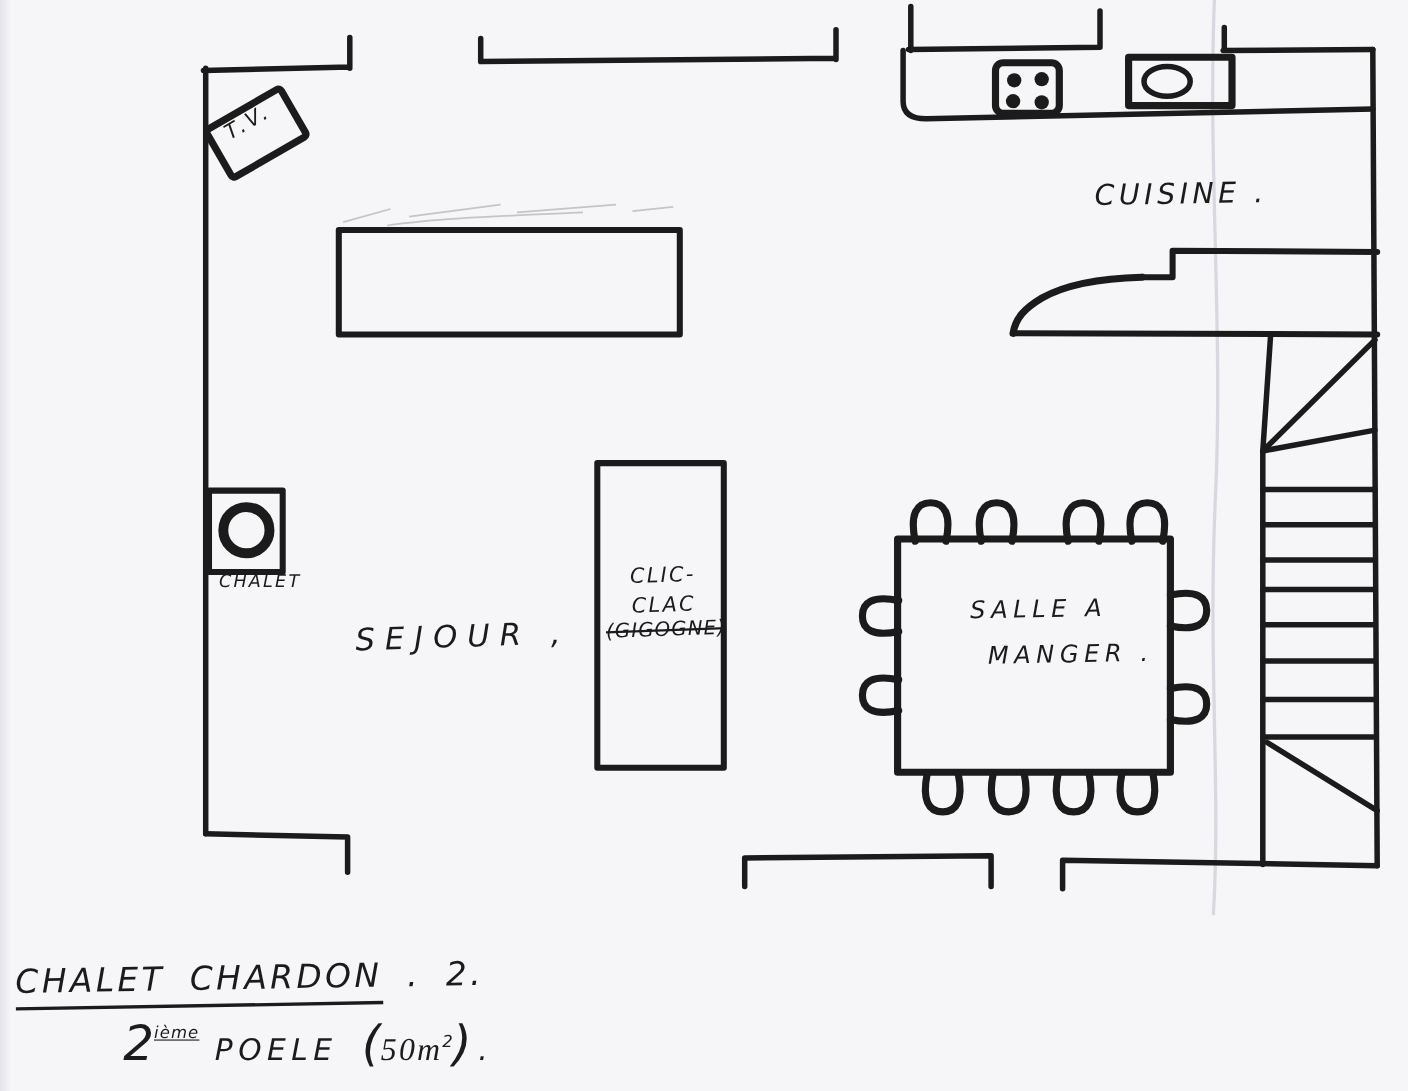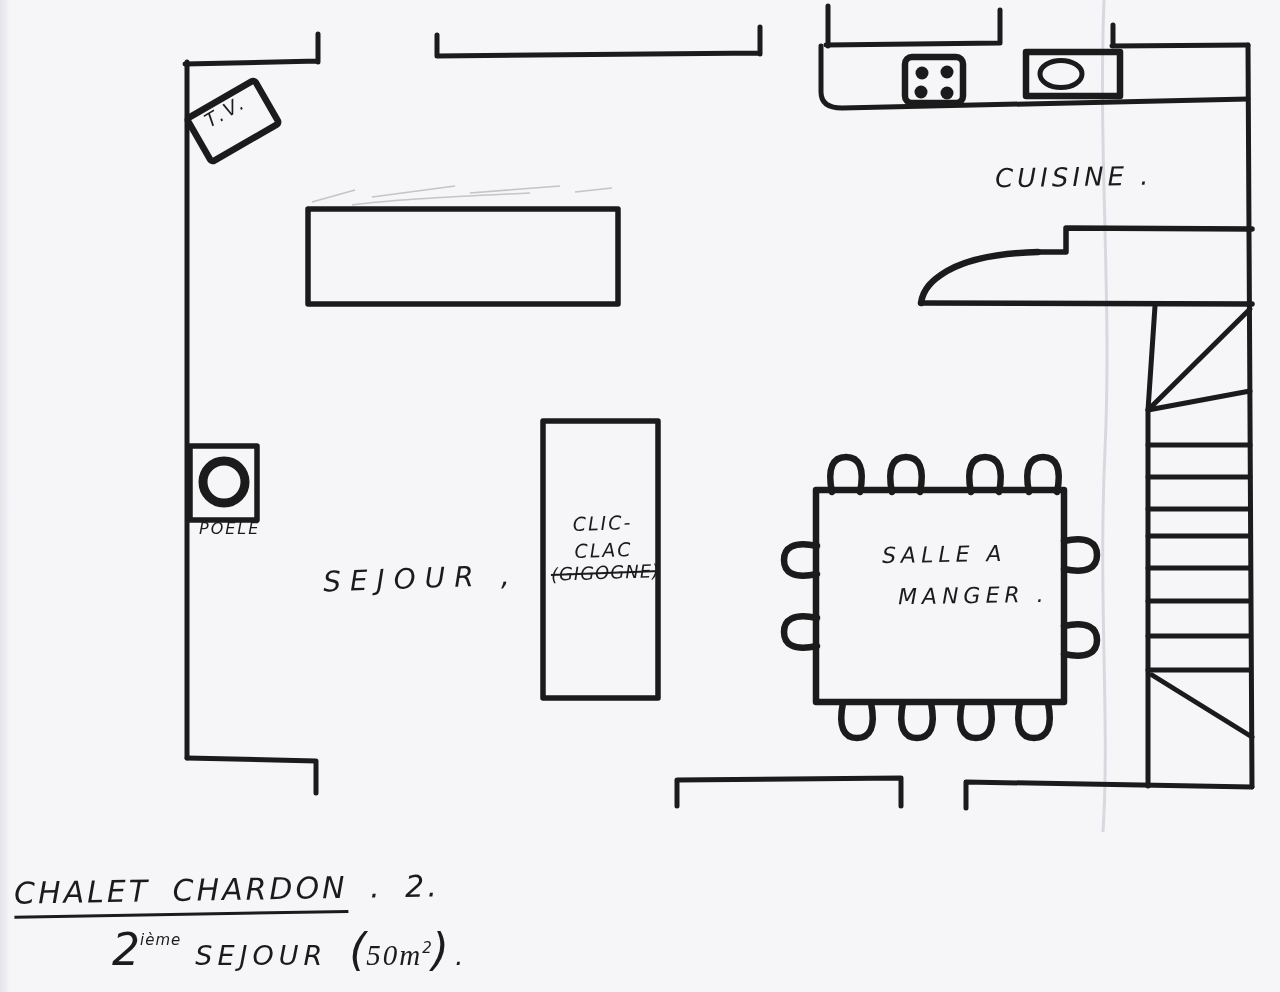--- a/index.html
+++ b/index.html
@@ -32,21 +32,21 @@
   .sejour-label{left:323px;top:562px;font-size:28px;letter-spacing:9px;font-style:italic;transform:rotate(-2deg);}
   .clic-block{left:548px;top:510px;width:110px;text-align:center;font-size:19px;letter-spacing:2px;line-height:27px;font-style:italic;transform:rotate(-2deg);}
   .gigogne{left:538px;top:562px;width:135px;text-align:center;font-size:18px;letter-spacing:1px;font-style:italic;text-decoration:line-through;text-decoration-thickness:2px;transform:rotate(-2deg);}
   .salle1{left:882px;top:542px;font-size:22px;letter-spacing:5px;font-style:italic;transform:rotate(-1deg);}
   .salle2{left:898px;top:583px;font-size:22px;letter-spacing:5px;font-style:italic;transform:rotate(-1deg);}
 
   .title1{left:14px;top:872px;font-size:30px;letter-spacing:3px;word-spacing:10px;font-style:italic;transform:rotate(-1deg);}
   .title1 .underlined{border-bottom:3px solid #1b1b1b;padding-bottom:5px;}
   .title2{left:112px;top:924px;font-style:italic;}
   .title2 .num{font-size:44px;}
-  .title2 .ord{font-size:15px;position:relative;top:-20px;letter-spacing:1px;}
+  .title2 .ord{font-size:15px;position:relative;top:-20px;letter-spacing:1px;text-decoration:underline;}
   .title2 .word{font-size:27px;letter-spacing:5px;margin-left:14px;}
   .title2 .paren{font-size:44px;font-weight:300;margin-left:22px;}
   .title2 .paren2{font-size:44px;font-weight:300;}
   .title2 .val{font-size:29px;letter-spacing:2px;font-family:Liberation Serif, serif;}
   .title2 .exp{font-size:15px;position:relative;top:-12px;}
   .title2 .dot{font-size:27px;margin-left:6px;}
 </style>
 </head>
 <body>
 
@@ -135,32 +135,32 @@
       <path class="chair" d="M817,546 C793,541 784,548 784,560 C784,572 793,579 817,574"></path>
       <path class="chair" d="M817,618 C793,613 784,620 784,632 C784,644 793,651 817,646"></path>
 
       <path class="chair" d="M1064,541 C1088,536 1097,543 1097,555 C1097,567 1088,574 1064,569"></path>
       <path class="chair" d="M1064,626 C1088,621 1097,628 1097,640 C1097,652 1088,659 1064,654"></path>
     </g>
   </svg>
 
   <div class="hand tv-label">T.V.</div>
   <div class="hand cuisine-label">CUISINE .</div>
-  <div class="hand poele-label">POELE</div>
+  <div class="hand poele-label">CHALET</div>
   <div class="hand sejour-label">SEJOUR ,</div>
 
   <div class="hand clic-block">
     <div>CLIC-</div>
     <div>CLAC</div>
   </div>
   <div class="hand gigogne">(GIGOGNE)</div>
 
   <div class="hand salle1">SALLE A</div>
   <div class="hand salle2">MANGER .</div>
 
   <div class="hand title1">
     <span class="underlined">CHALET CHARDON</span>
     <span>. 2.</span>
   </div>
   <div class="hand title2">
-    <span class="num">2</span><span class="ord">ième</span><span class="word">SEJOUR</span><span class="paren">(</span><span class="val">50m</span><span class="exp">2</span><span class="paren2">)</span><span class="dot">.</span>
+    <span class="num">2</span><span class="ord">ième</span><span class="word">POELE</span><span class="paren">(</span><span class="val">50m</span><span class="exp">2</span><span class="paren2">)</span><span class="dot">.</span>
   </div>
 </div>
 
 </body></html>

